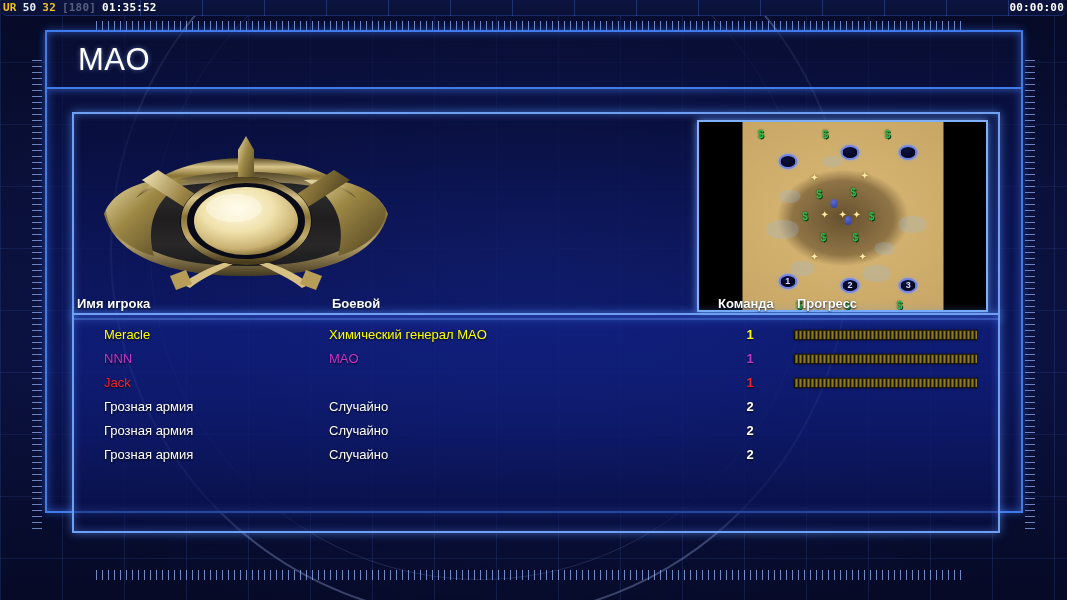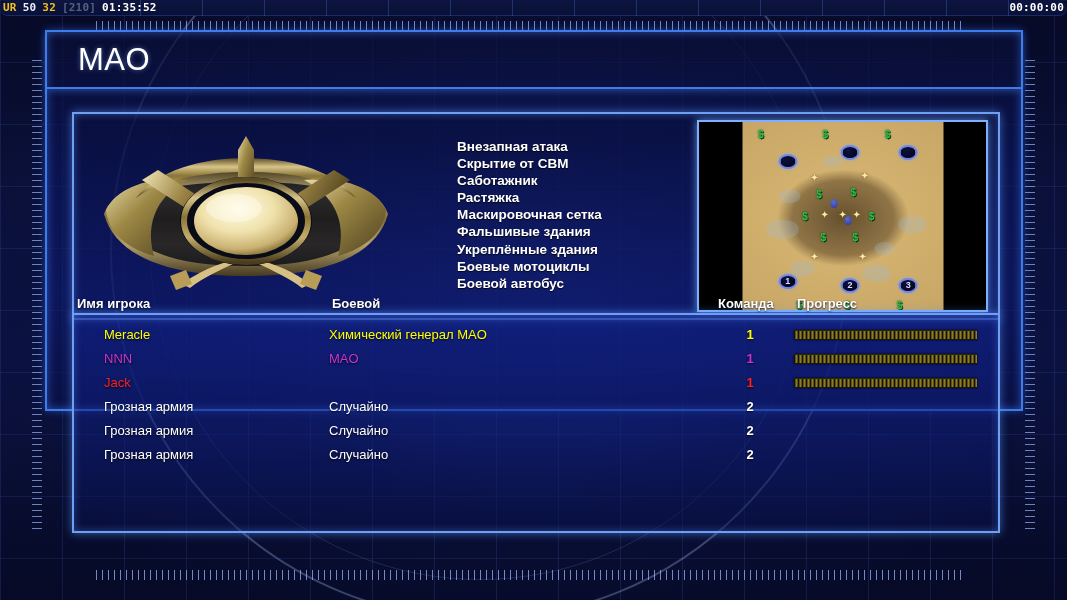--- a/index.html
+++ b/index.html
@@ -70,21 +70,21 @@
   }
   .arc2 {
     position: absolute; left: 150px; top: -80px; width: 660px; height: 660px;
     border: 1px solid rgba(150,180,250,.16);
     border-radius: 50%;
     z-index: 2; pointer-events: none;
   }
 
   
   .outer-panel {
-    position: absolute; left: 45px; top: 30px; width: 978px; height: 381px;
+    position: absolute; left: 45px; top: 30px; width: 978px; height: 483px;
     border: 2px solid #3f7ce8;
     box-shadow: 0 0 10px rgba(70,130,255,.55) inset, 0 0 8px rgba(60,120,255,.45);
     background: linear-gradient(180deg, rgba(9,14,52,.72) 0%, rgba(12,22,92,.62) 35%, rgba(14,26,110,.58) 70%, rgba(10,16,70,.7) 100%);
     z-index: 10;
   }
   .title-bar {
     position: absolute; left: 0; top: 0; width: 100%; height: 57px;
     border-bottom: 2px solid #3f7ce8;
     box-shadow: 0 2px 7px rgba(70,130,255,.45);
     display: flex; align-items: center;
@@ -214,21 +214,21 @@
 </style>
 </head>
 <body>
 
 <div id="screen">
 
   <div class="topbar">
     <span class="seg tb-ur">UR</span>
     <span class="seg tb-fps">50</span>
     <span class="seg tb-fps2">32</span>
-    <span class="seg tb-bracket">[210]</span>
+    <span class="seg tb-bracket">[180]</span>
     <span class="seg tb-time">01:35:52</span>
     <span class="seg tb-right">00:00:00</span>
   <div class="gridcell" style="left: 140px;"></div>
       <div class="gridcell" style="left: 202px;"></div>
       <div class="gridcell" style="left: 264px;"></div>
       <div class="gridcell" style="left: 326px;"></div>
       <div class="gridcell" style="left: 388px;"></div>
       <div class="gridcell" style="left: 450px;"></div>
       <div class="gridcell" style="left: 512px;"></div>
       <div class="gridcell" style="left: 574px;"></div>
@@ -308,31 +308,20 @@
           <path d="M74 140 L90 134 L96 148 L80 154 Z" fill="#b79d58"></path>
           <path d="M226 140 L210 134 L204 148 L220 154 Z" fill="#b79d58"></path>
 
           <ellipse cx="150" cy="85" rx="66" ry="44" fill="#090b16"></ellipse>
           <ellipse cx="150" cy="85" rx="62" ry="41" fill="none" stroke="url(#gold)" stroke-width="6"></ellipse>
           <ellipse cx="150" cy="85" rx="52" ry="34" fill="url(#core)"></ellipse>
           <ellipse cx="138" cy="72" rx="28" ry="14" fill="#fffdf0" opacity=".45"></ellipse>
         </svg>
       </div>
 
-      <ul class="abilities">
-        <li>Внезапная атака</li>
-        <li>Скрытие от СВМ</li>
-        <li>Саботажник</li>
-        <li>Растяжка</li>
-        <li>Маскировочная сетка</li>
-        <li>Фальшивые здания</li>
-        <li>Укреплённые здания</li>
-        <li>Боевые мотоциклы</li>
-        <li>Боевой автобус</li>
-      </ul>
 
       <div class="minimap-wrap">
         <div class="minimap-img" id="minimap">
             <div class="mm-money" style="left: 8%; top: 4%;">$</div>
             <div class="mm-money" style="left: 40%; top: 4%;">$</div>
             <div class="mm-money" style="left: 71%; top: 4%;">$</div>
             <div class="mm-money" style="left: 37%; top: 36%;">$</div>
             <div class="mm-money" style="left: 54%; top: 35%;">$</div>
             <div class="mm-money" style="left: 30%; top: 48%;">$</div>
             <div class="mm-money" style="left: 63%; top: 48%;">$</div>

